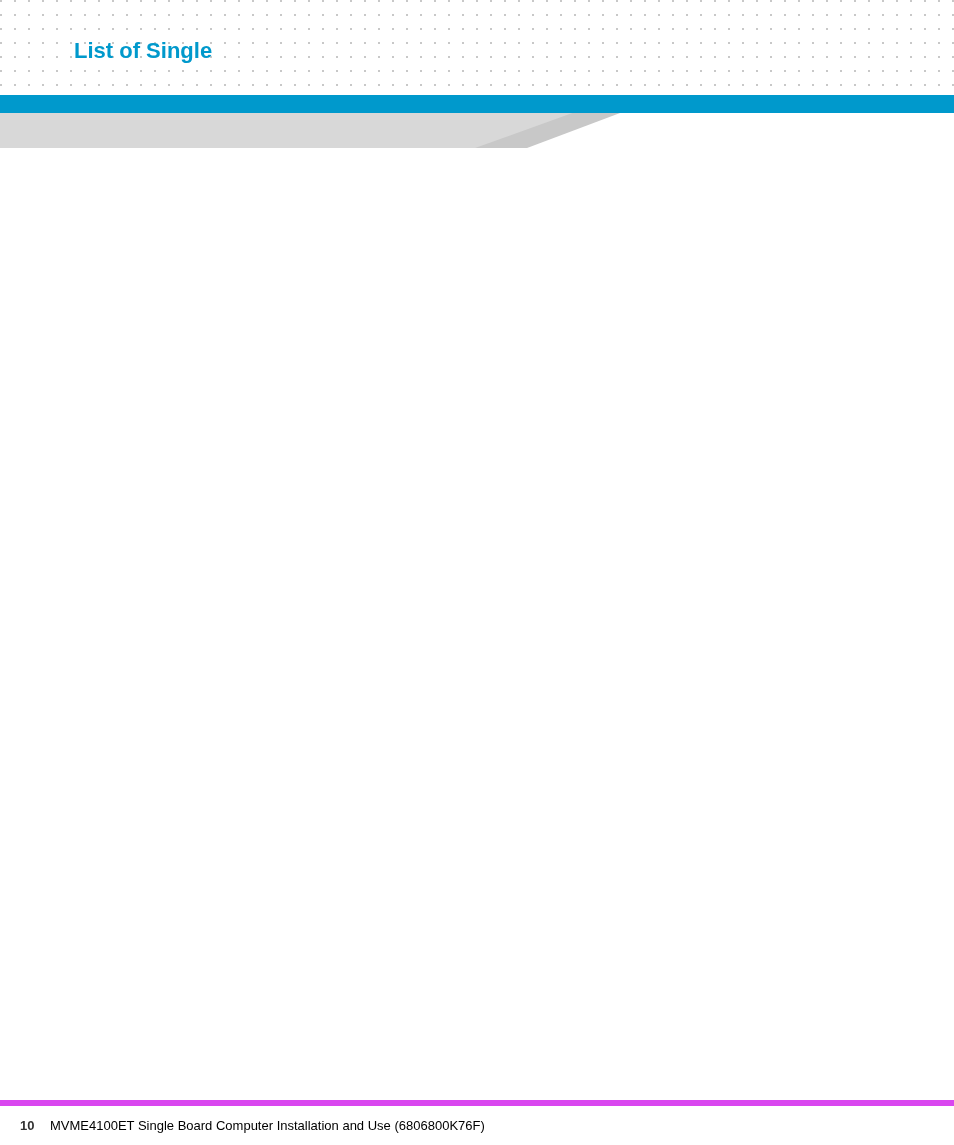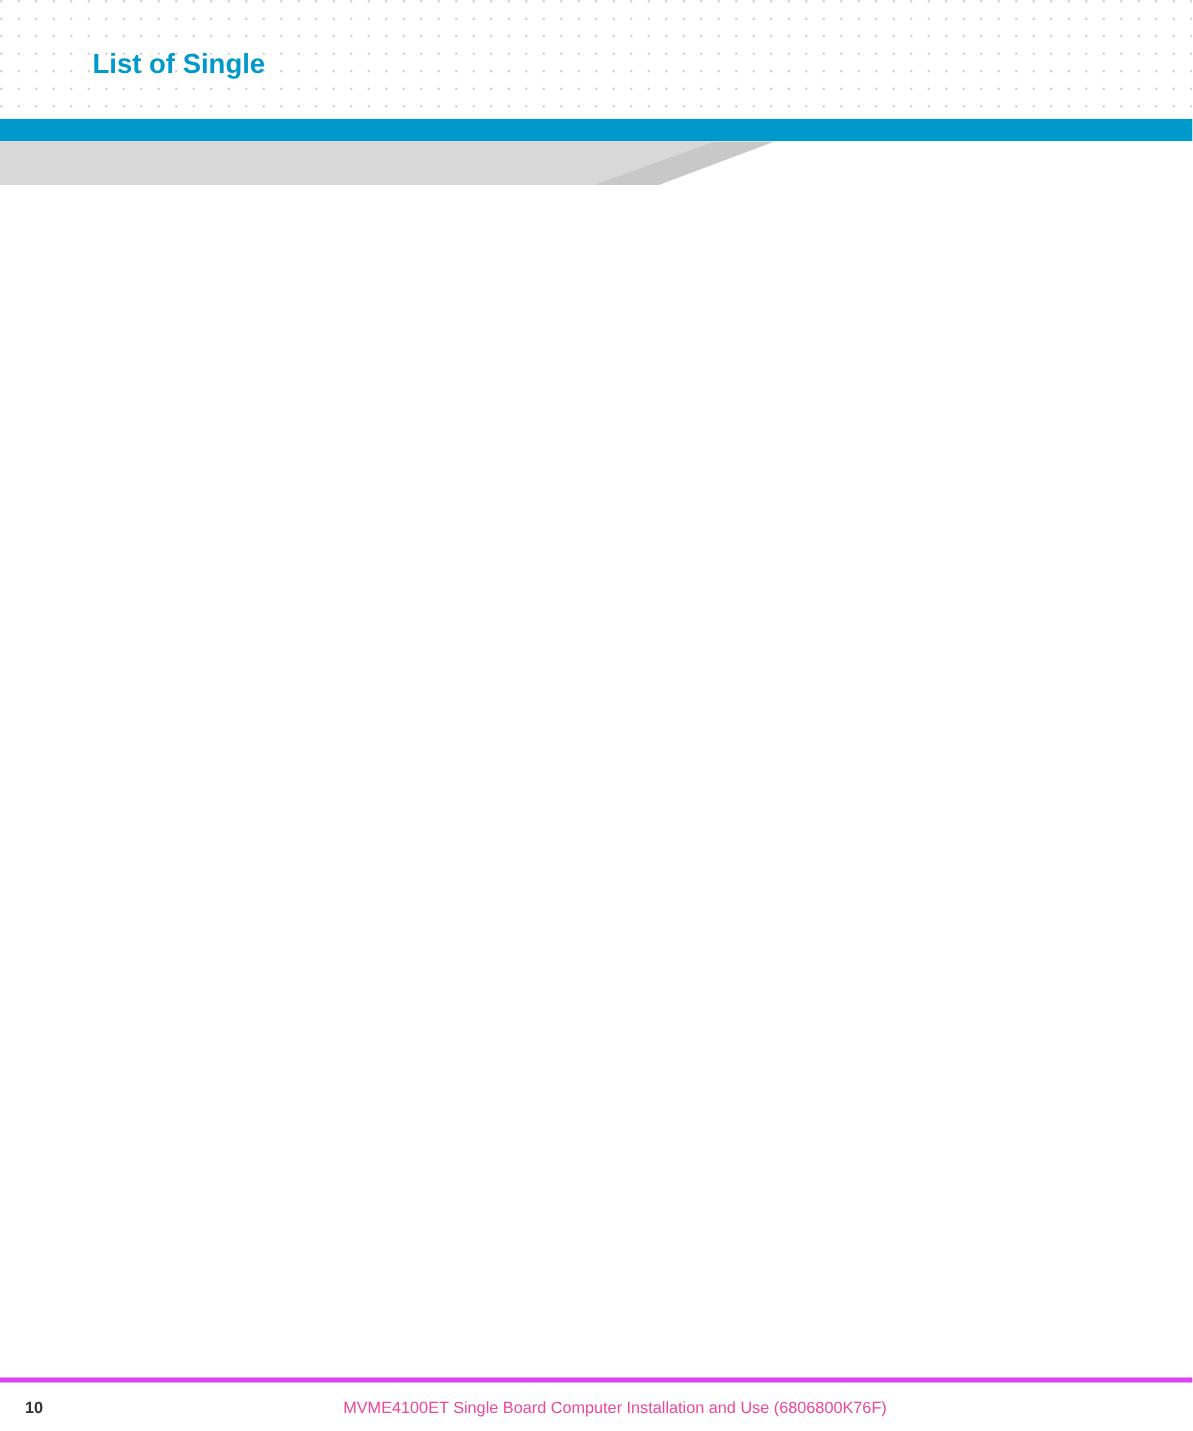--- a/index.html
+++ b/index.html
@@ -93,39 +93,39 @@
       background: #ffffff;
       min-height: 950px;
     }
 
     
     .footer {
       position: absolute;
       bottom: 0;
       left: 0;
       width: 100%;
-      border-top: 4px solid #d946ef;
+      border-top: 6px solid #d946ef;
       padding: 12px 20px;
       display: flex;
       align-items: center;
       background: #ffffff;
     }
 
     .footer-page-num {
       font-size: 13px;
       font-weight: bold;
       color: #333333;
       min-width: 30px;
     }
 
     .footer-title {
       flex: 1;
-      text-align: center;
+      text-align: left;
       font-size: 13px;
-      color: #ec4899;
+      color: #000000;
     }
   </style>
 </head>
 <body>
 
 <div class="header-area">
   <div class="dot-grid"></div>
   <span class="page-title">List of Single</span>
 </div>
 

